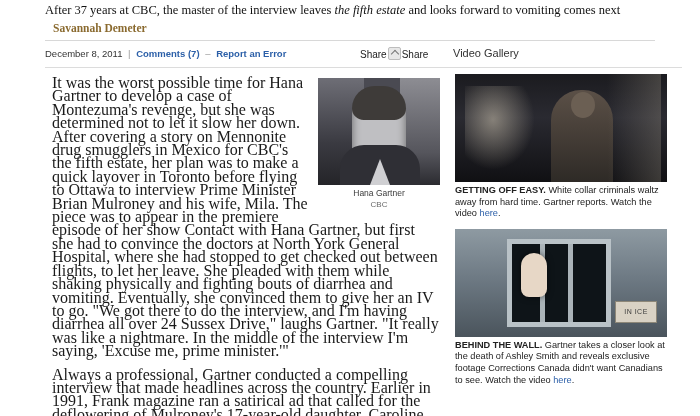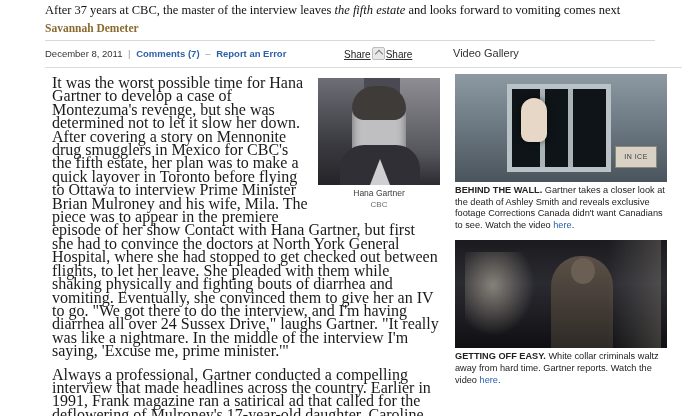--- a/index.html
+++ b/index.html
@@ -31,21 +31,21 @@
     line-height: 15px;
     color: #111111;
     font-weight: normal;
     margin: 0;
   }
   .headline .ital {
     font-style: italic;
     text-align: center;
   }
   .byline {
-    margin: 4px 0 0 0;
+    margin: 4px 0 0 8px;
     font-family: "Liberation Serif", serif;
     font-size: 11.5px;
     color: #8a6a2f;
     font-weight: bold;
   }
   .rule {
     margin: 6px 45px 0 45px;
     border: 0;
     border-top: 1px solid #d8d8d8;
     height: 0;
@@ -64,27 +64,26 @@
   .metabar .date { color: #333; }
   .metabar .sep { color: #999; margin: 0 3px; }
   .metabar a {
     color: #2b5fa8;
     text-decoration: none;
     font-weight: bold;
   }
 
   .share-block {
     position: absolute;
-    left: 344px;
+    left: 360px;
     top: -1px;
     font-family: "Liberation Sans", sans-serif;
     font-size: 10px;
     color: #333;
     white-space: nowrap;
-    text-decoration: underline;
   }
   .share-block .share-word { color: #222; }
   .share-icon {
     display: inline-block;
     width: 11px;
     height: 11px;
     border-radius: 2px;
     background: #e8e8e8;
     border: 1px solid #bdbdbd;
     vertical-align: -2px;
@@ -354,43 +353,43 @@
 
       <p>It was the worst possible time for Hana Gartner to develop a case of Montezuma's revenge, but she was determined not to let it slow her down. After covering a story on Mennonite drug smugglers in Mexico for CBC's the fifth estate, her plan was to make a quick layover in Toronto before flying to Ottawa to interview Prime Minister Brian Mulroney and his wife, Mila. The piece was to appear in the premiere episode of her show Contact with Hana Gartner, but first she had to convince the doctors at North York General Hospital, where she had stopped to get checked out between flights, to let her leave. She pleaded with them while shaking physically and fighting bouts of diarrhea and vomiting. Eventually, she convinced them to give her an IV to go. "We got there to do the interview, and I'm having diarrhea all over 24 Sussex Drive," laughs Gartner. "It really was like a nightmare. In the middle of the interview I'm saying, 'Excuse me, prime minister.'"</p>
       <p>Always a professional, Gartner conducted a compelling interview that made headlines across the country. Earlier in 1991, Frank magazine ran a satirical ad that called for the deflowering of Mulroney's 17-year-old daughter, Caroline. For the first time, Gartner was able to get Mulroney to talk about how angry he was; in fact, he'd wanted to "do some damage" and considered taking a gun to the office of Frank. "We ended up getting about a million viewers and it made the papers everywhere," she says now. "All because we had this one statement."</p>
       <p>But Gartner won't be interviewing any more prime ministers. Now 62, she'll have to relearn how to be Hana Gartner, instead of Hana Gartner of CBC. Her success as a journalist was based on hard work and natural talent, especially her skill as an interviewer. But, for 35 years, her job has dominated every aspect of her life and that's about to change. Though she's left behind what she does best, Gartner says she has always thrived on fear and the thrill of not knowing what comes next.</p>
     </div>
 
     <div class="gallery">
 
       <div class="vid">
         <div class="vid-frame">
+          <div class="v2-bg"></div>
+          <div class="v2-glow"></div>
+          <div class="v2-figure"></div>
+          <div class="v2-head"></div>
+          <div class="v2-light"></div>
+        </div>
+        <div class="vid-cap">
+          <span class="lead">GETTING OFF EASY.</span><span> White collar criminals waltz away from hard time. Gartner reports. Watch the video </span><a href="#">here</a><span>.</span>
+        </div>
+      </div>
+
+      <div class="vid">
+        <div class="vid-frame">
           <div class="v1-wall"></div>
           <div class="v1-window">
             <div class="v1-bar" style="left:28px"></div>
             <div class="v1-bar" style="left:56px"></div>
           </div>
           <div class="v1-hand"></div>
           <div class="v1-plate">IN ICE</div>
         </div>
         <div class="vid-cap">
           <span class="lead">BEHIND THE WALL.</span><span> Gartner takes a closer look at the death of Ashley Smith and reveals exclusive footage Corrections Canada didn't want Canadians to see. Watch the video </span><a href="#">here</a><span>.</span>
         </div>
       </div>
 
-      <div class="vid">
-        <div class="vid-frame">
-          <div class="v2-bg"></div>
-          <div class="v2-glow"></div>
-          <div class="v2-figure"></div>
-          <div class="v2-head"></div>
-          <div class="v2-light"></div>
-        </div>
-        <div class="vid-cap">
-          <span class="lead">GETTING OFF EASY.</span><span> White collar criminals waltz away from hard time. Gartner reports. Watch the video </span><a href="#">here</a><span>.</span>
-        </div>
-      </div>
-
     </div>
   </div>
 
   <div class="footer-space"></div>
 </div>
 
 </body></html>

